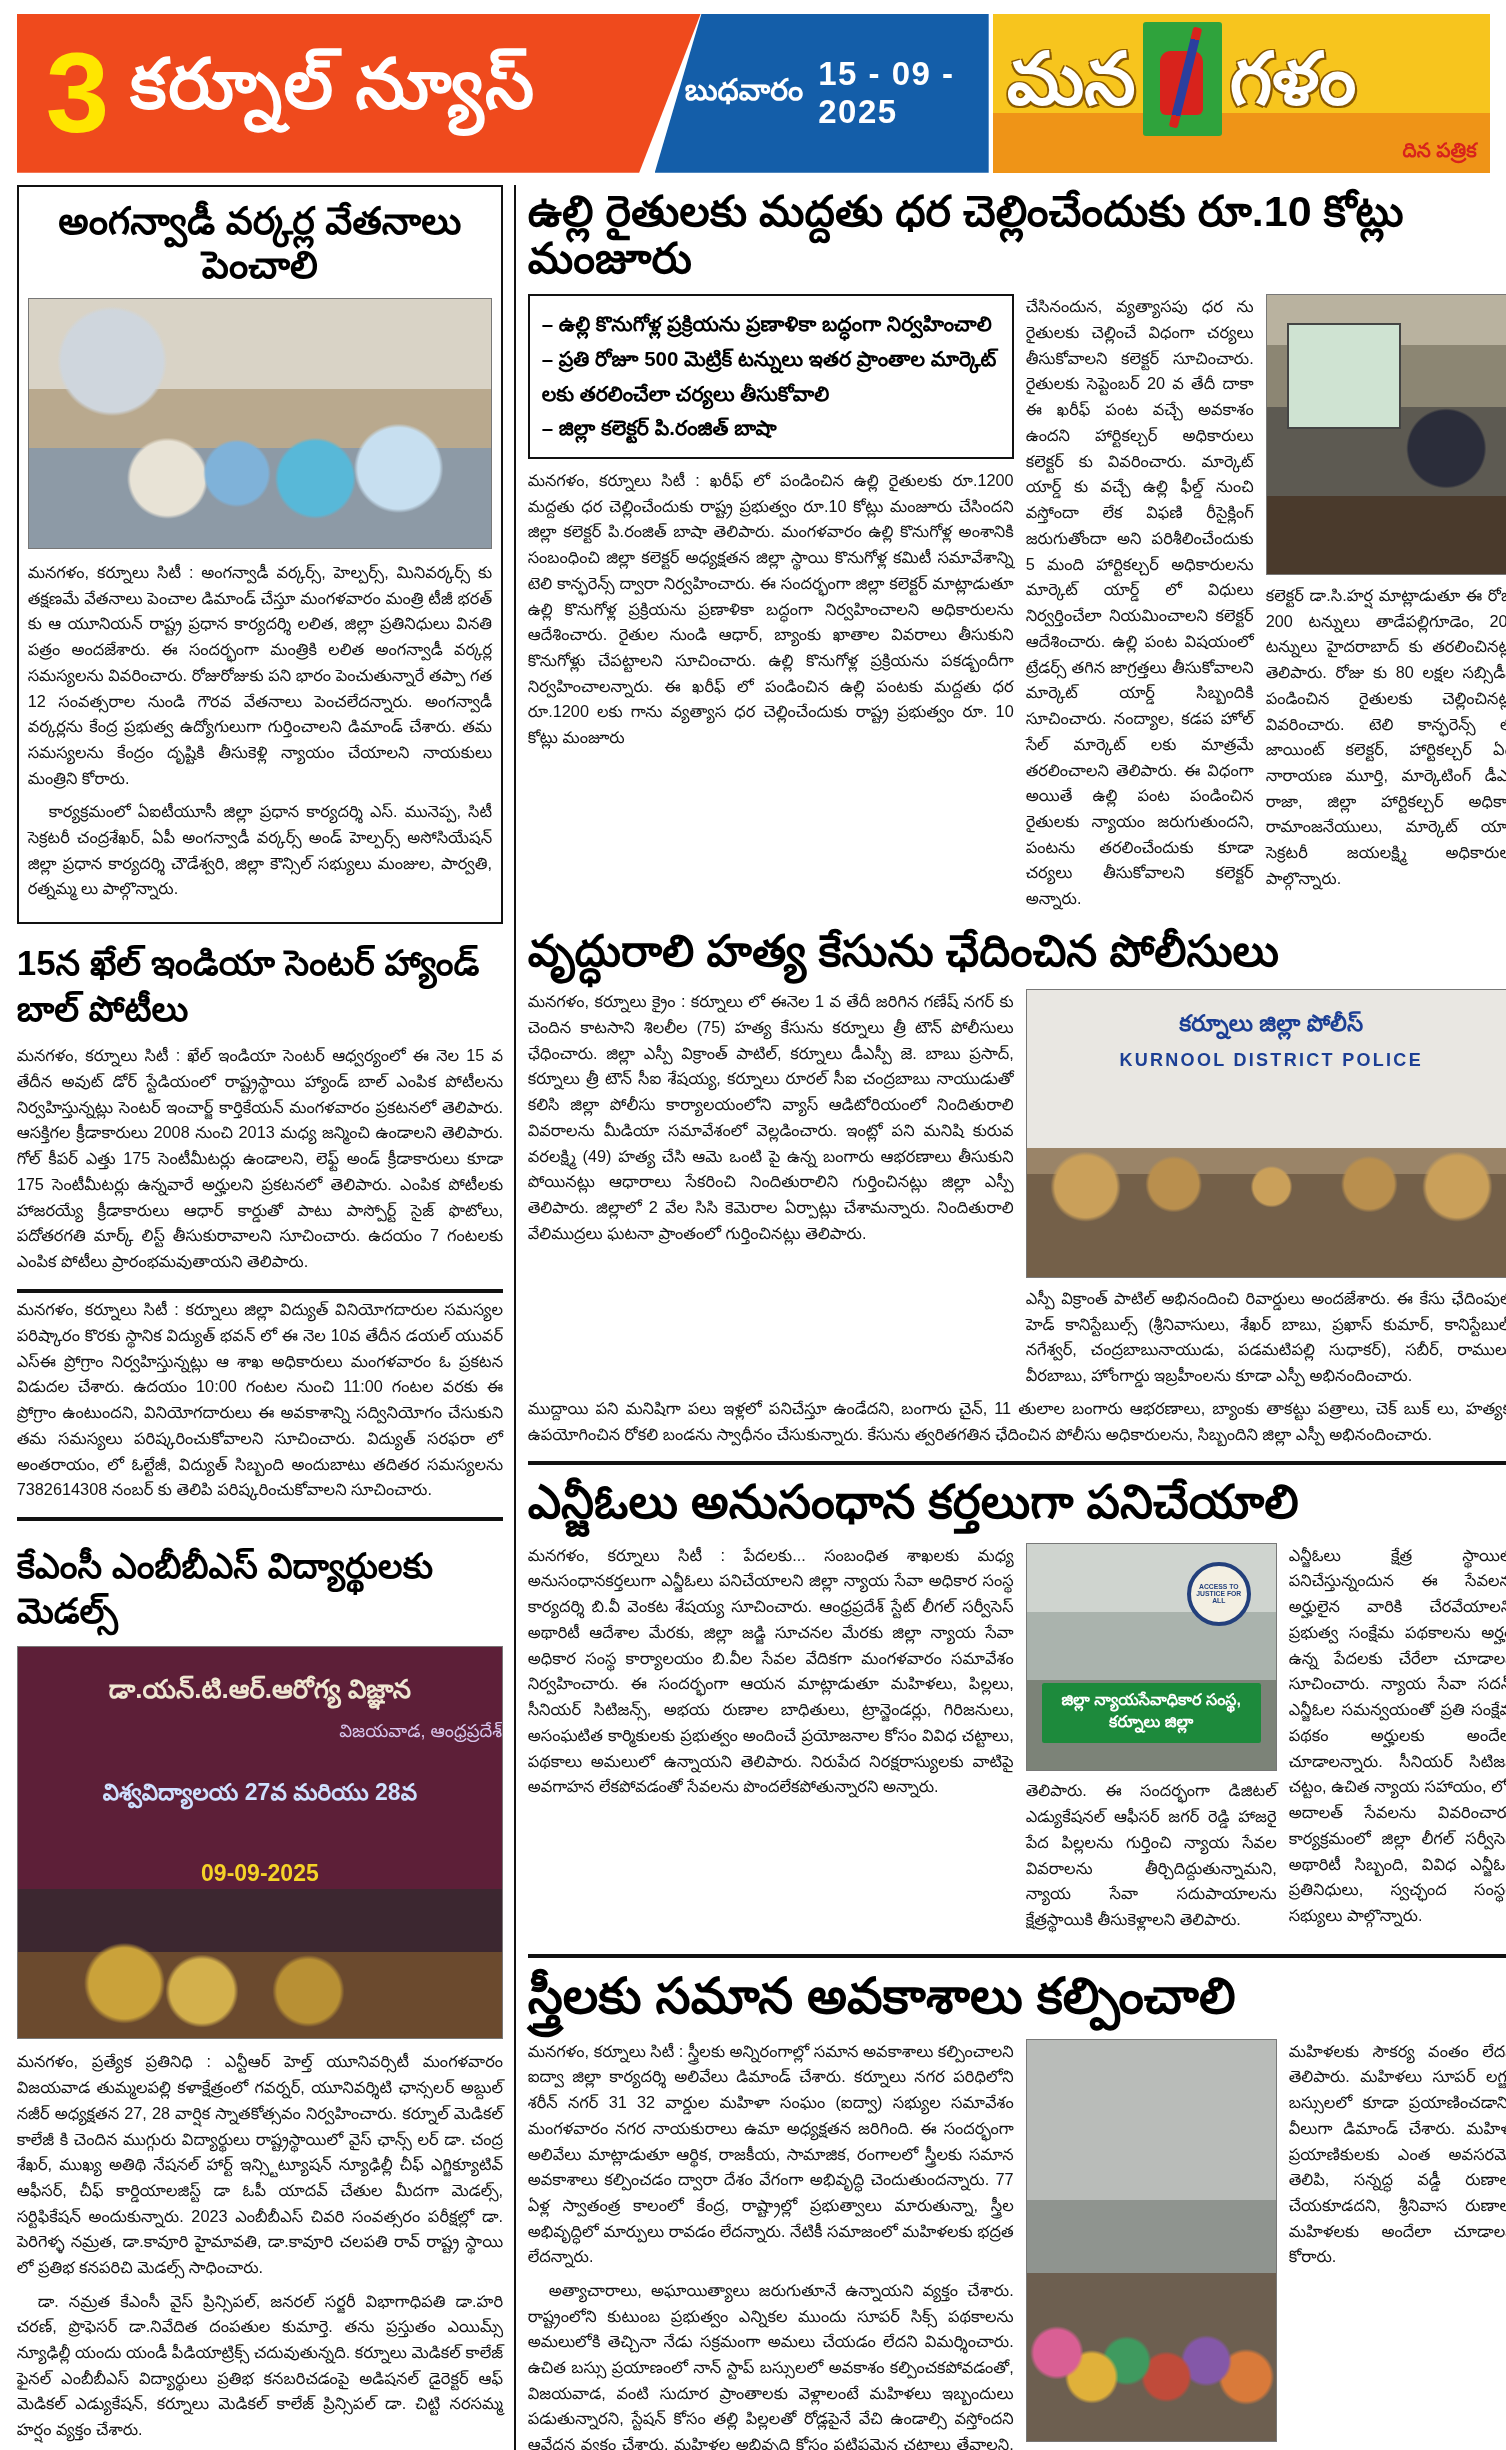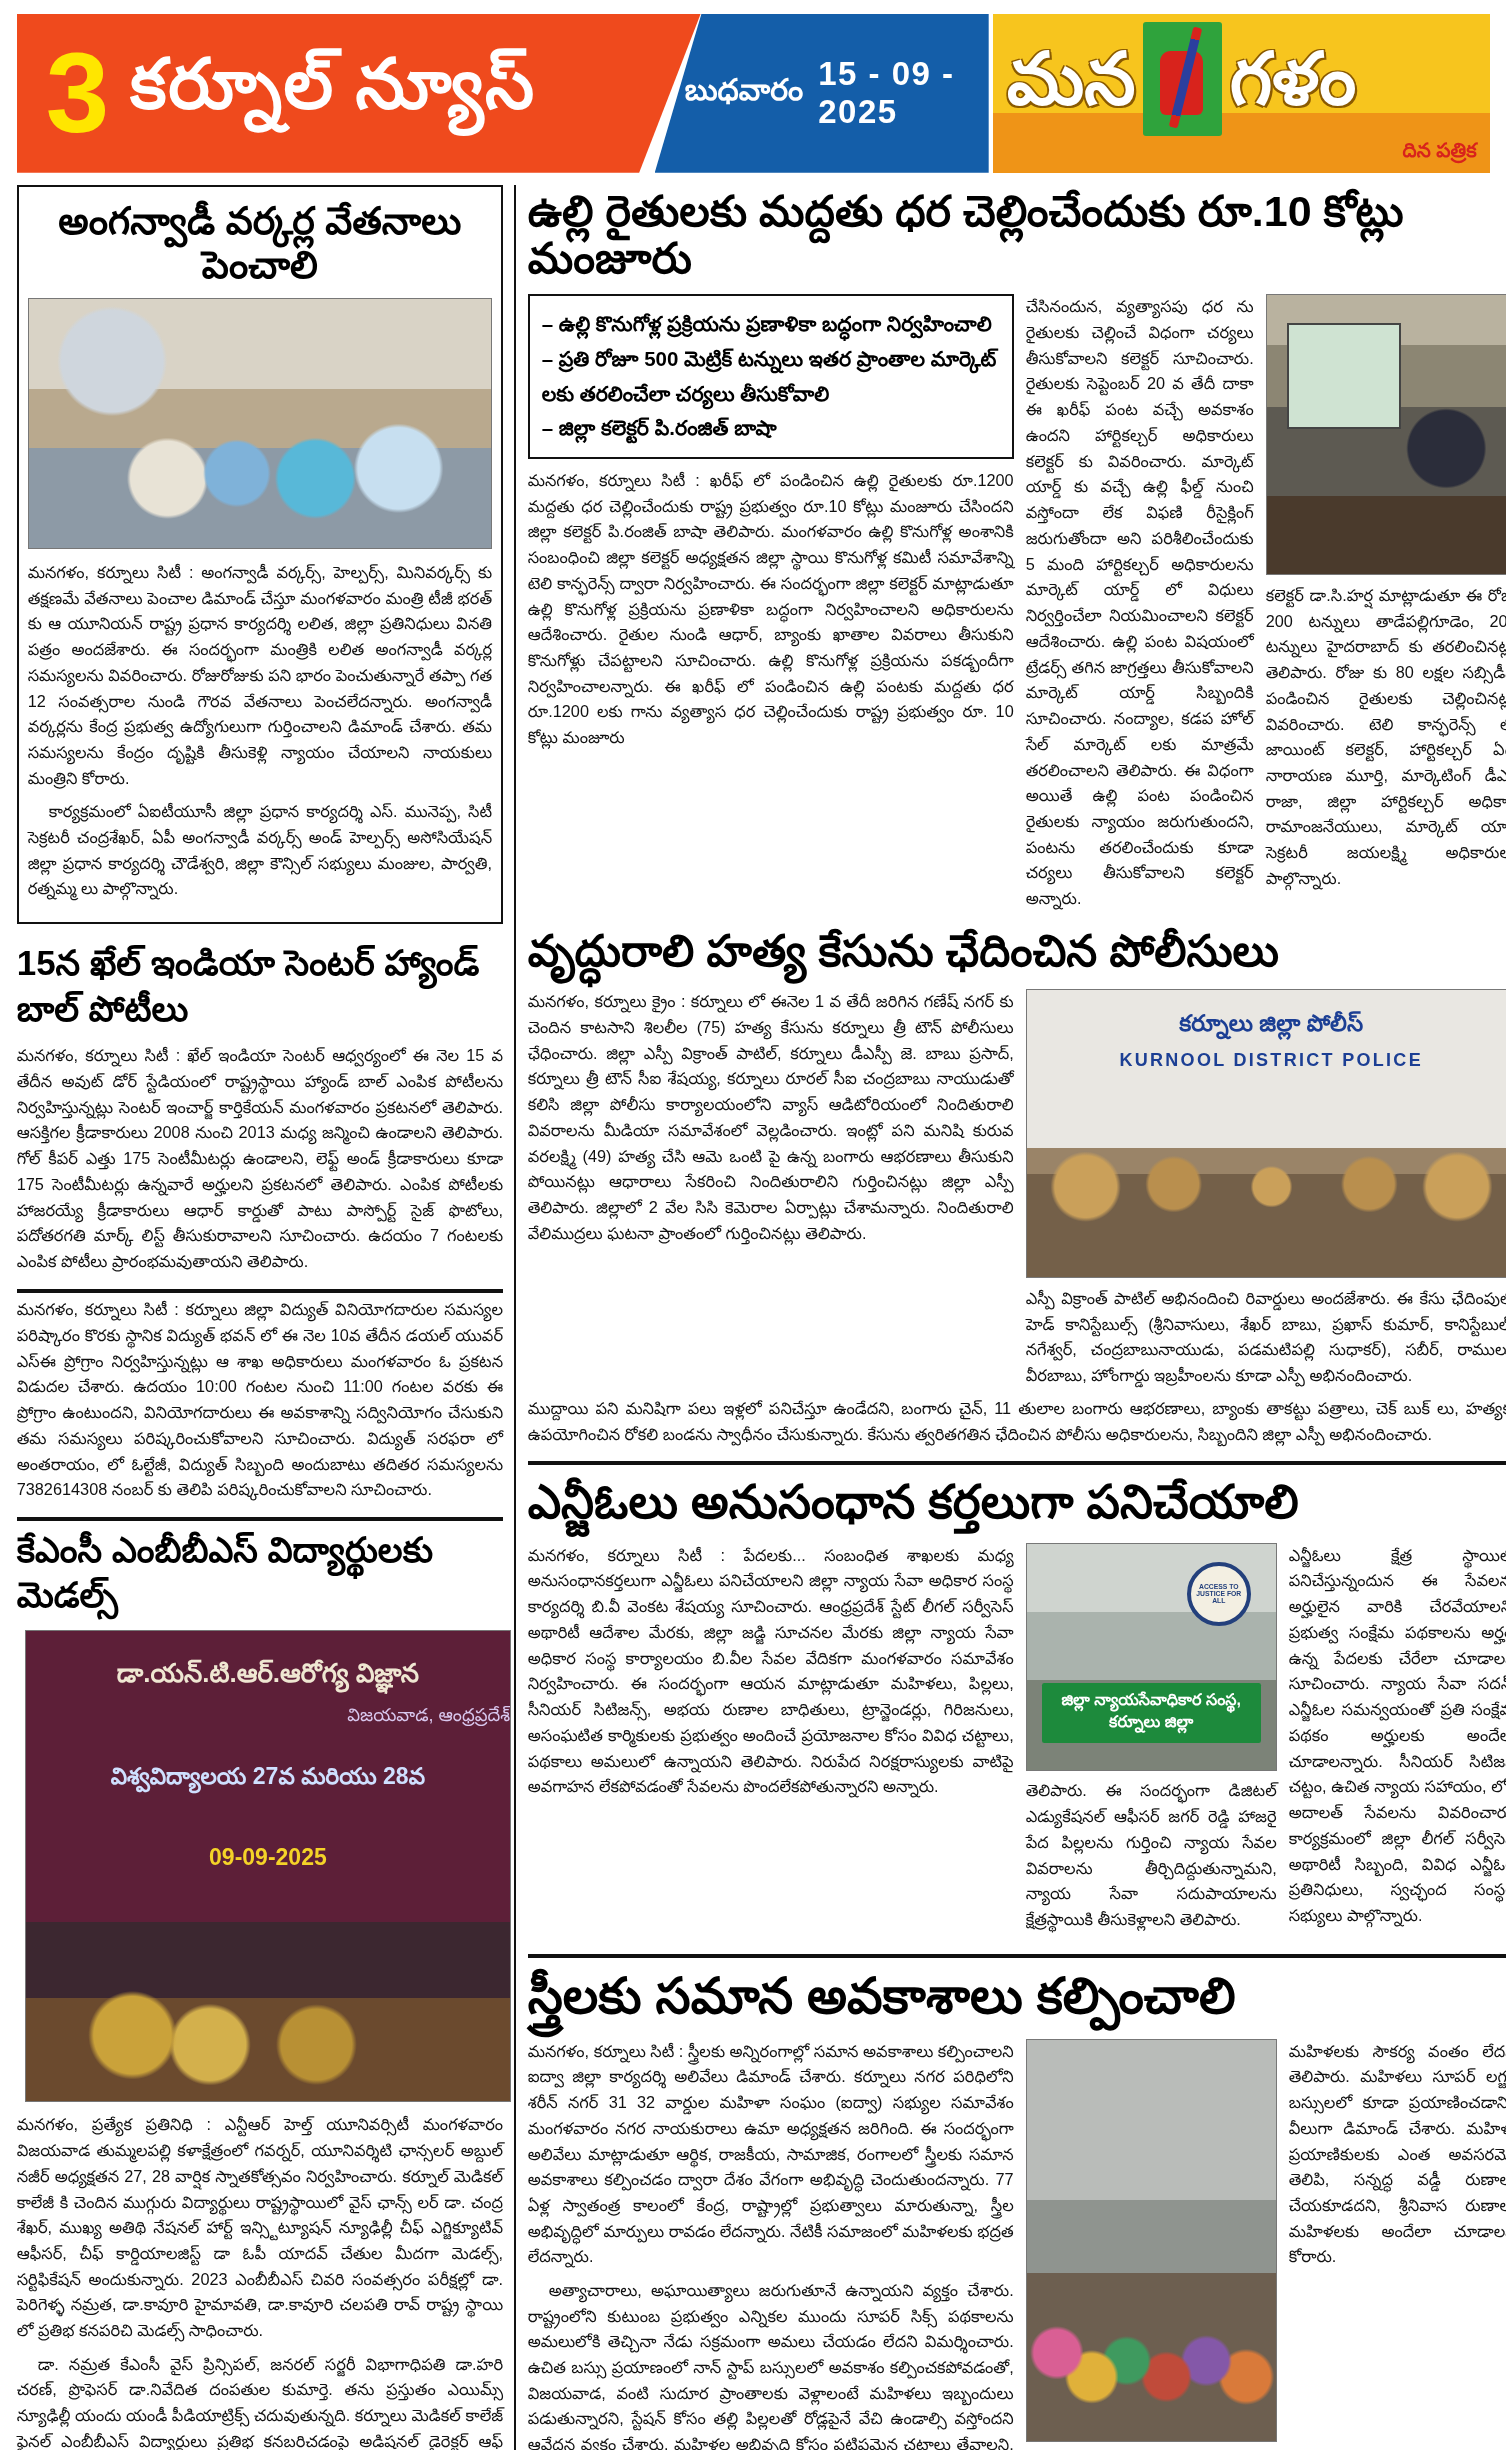--- a/index.html
+++ b/index.html
@@ -64,26 +64,26 @@
   .hL { font-size:35px; font-weight:bold; line-height:1.3; margin:16.7px 0 12px 0; color:#000; }
   .photo { width:100%; position:relative; overflow:hidden; border:0.8px solid #777; }
   .ph1 { height:251px; background:
       radial-gradient(circle at 18% 25%, #cfd6dd 0 12%, transparent 13%),
       radial-gradient(circle at 45% 70%, #7fb2d9 0 10%, transparent 11%),
       radial-gradient(circle at 62% 72%, #58b8d8 0 11%, transparent 12%),
       radial-gradient(circle at 80% 68%, #c7dff0 0 10%, transparent 11%),
       radial-gradient(circle at 30% 72%, #e8e3d6 0 10%, transparent 11%),
       linear-gradient(180deg,#d9d3c6 0 36%, #b9a98e 36% 60%, #8d9aa6 60% 100%);
   }
-  .ph2 { height:472px; background:
+  .ph2 { height:393px; background:
       radial-gradient(circle at 22% 86%, #caa23a 0 7%, transparent 8%),
       radial-gradient(circle at 38% 88%, #d3b04c 0 7%, transparent 8%),
       radial-gradient(circle at 60% 88%, #b89034 0 7%, transparent 8%),
       linear-gradient(180deg,#5d1f38 0 62%, #3c2730 62% 78%, #6b4a2e 78% 100%);
-      color:#f2ecff;margin-left:8px; }
+      color:#f2ecff; }
   .ph2 .ov { text-align:center; }
   .ph2 .l1 { font-size:26px; font-weight:bold; color:#efe7d2; margin-top:27px; }
   .ph2 .l2 { font-size:18px; color:#d9c7ee; margin-top:10.6px;text-align:right; }
   .ph2 .l3 { font-size:23px; font-weight:bold; color:#cfe0ff; margin-top:33px; }
   .ph2 .l4 { font-size:23px; font-weight:bold; color:#f5d328; margin-top:49px; }
   
   .hR { font-weight:bold; color:#000; line-height:1.1; }
   .hR1 { font-size:43px; margin:3px 0 12px 0; }
   .hR2 { font-size:44px; margin:7.6px 0 13.7px 0; }
   .hR3 { font-size:47px; margin:10.6px 0 15px 0; }
@@ -173,21 +173,21 @@
 
       <div class="rule"></div>
 
       <div>
         <p class="body">మనగళం, కర్నూలు సిటీ : కర్నూలు జిల్లా విద్యుత్ వినియోగదారుల సమస్యల పరిష్కారం కొరకు స్థానిక విద్యుత్ భవన్ లో ఈ నెల 10వ తేదీన డయల్ యువర్ ఎస్ఈ ప్రోగ్రాం నిర్వహిస్తున్నట్లు ఆ శాఖ అధికారులు మంగళవారం ఓ ప్రకటన విడుదల చేశారు. ఉదయం 10:00 గంటల నుంచి 11:00 గంటల వరకు ఈ ప్రోగ్రాం ఉంటుందని, వినియోగదారులు ఈ అవకాశాన్ని సద్వినియోగం చేసుకుని తమ సమస్యలు పరిష్కరించుకోవాలని సూచించారు. విద్యుత్ సరఫరా లో అంతరాయం, లో ఓల్టేజీ, విద్యుత్ సిబ్బంది అందుబాటు తదితర సమస్యలను 7382614308 నంబర్ కు తెలిపి పరిష్కరించుకోవాలని సూచించారు.</p>
       </div>
 
       <div class="rule"></div>
 
       <div>
-        <div class="hL" style="margin-top:6px;">కేఎంసీ ఎంబీబీఎస్ విద్యార్థులకు మెడల్స్</div>
+        <div class="hL" style="margin-top:22px;">కేఎంసీ ఎంబీబీఎస్ విద్యార్థులకు మెడల్స్</div>
         <div class="photo ph2">
           <div class="ov">
             <div class="l1">డా.యన్.టి.ఆర్.ఆరోగ్య విజ్ఞాన</div>
             <div class="l2">విజయవాడ, ఆంధ్రప్రదేశ్</div>
             <div class="l3">విశ్వవిద్యాలయ 27వ మరియు 28వ</div>
             <div class="l4">09-09-2025</div>
           </div>
         </div>
         <div style="margin-top:10.6px;">
           <p class="body">మనగళం, ప్రత్యేక ప్రతినిధి : ఎన్టీఆర్ హెల్త్ యూనివర్సిటీ మంగళవారం విజయవాడ తుమ్మలపల్లి కళాక్షేత్రంలో గవర్నర్, యూనివర్శిటి ఛాన్సలర్ అబ్దుల్ నజీర్ అధ్యక్షతన 27, 28 వార్షిక స్నాతకోత్సవం నిర్వహించారు. కర్నూల్ మెడికల్ కాలేజీ కి చెందిన ముగ్గురు విద్యార్థులు రాష్ట్రస్థాయిలో వైస్ ఛాన్స్ లర్ డా. చంద్ర శేఖర్, ముఖ్య అతిథి నేషనల్ హార్ట్ ఇన్స్టిట్యూషన్ న్యూఢిల్లీ చీఫ్ ఎగ్జిక్యూటివ్ ఆఫీసర్, చీఫ్ కార్డియాలజిస్ట్ డా ఓపీ యాదవ్ చేతుల మీదగా మెడల్స్, సర్టిఫికేషన్ అందుకున్నారు. 2023 ఎంబీబీఎస్ చివరి సంవత్సరం పరీక్షల్లో డా. పెరిగెళ్ళ నమ్రత, డా.కావూరి హైమావతి, డా.కావూరి చలపతి రావ్ రాష్ట్ర స్థాయి లో ప్రతిభ కనపరిచి మెడల్స్ సాధించారు.</p>

